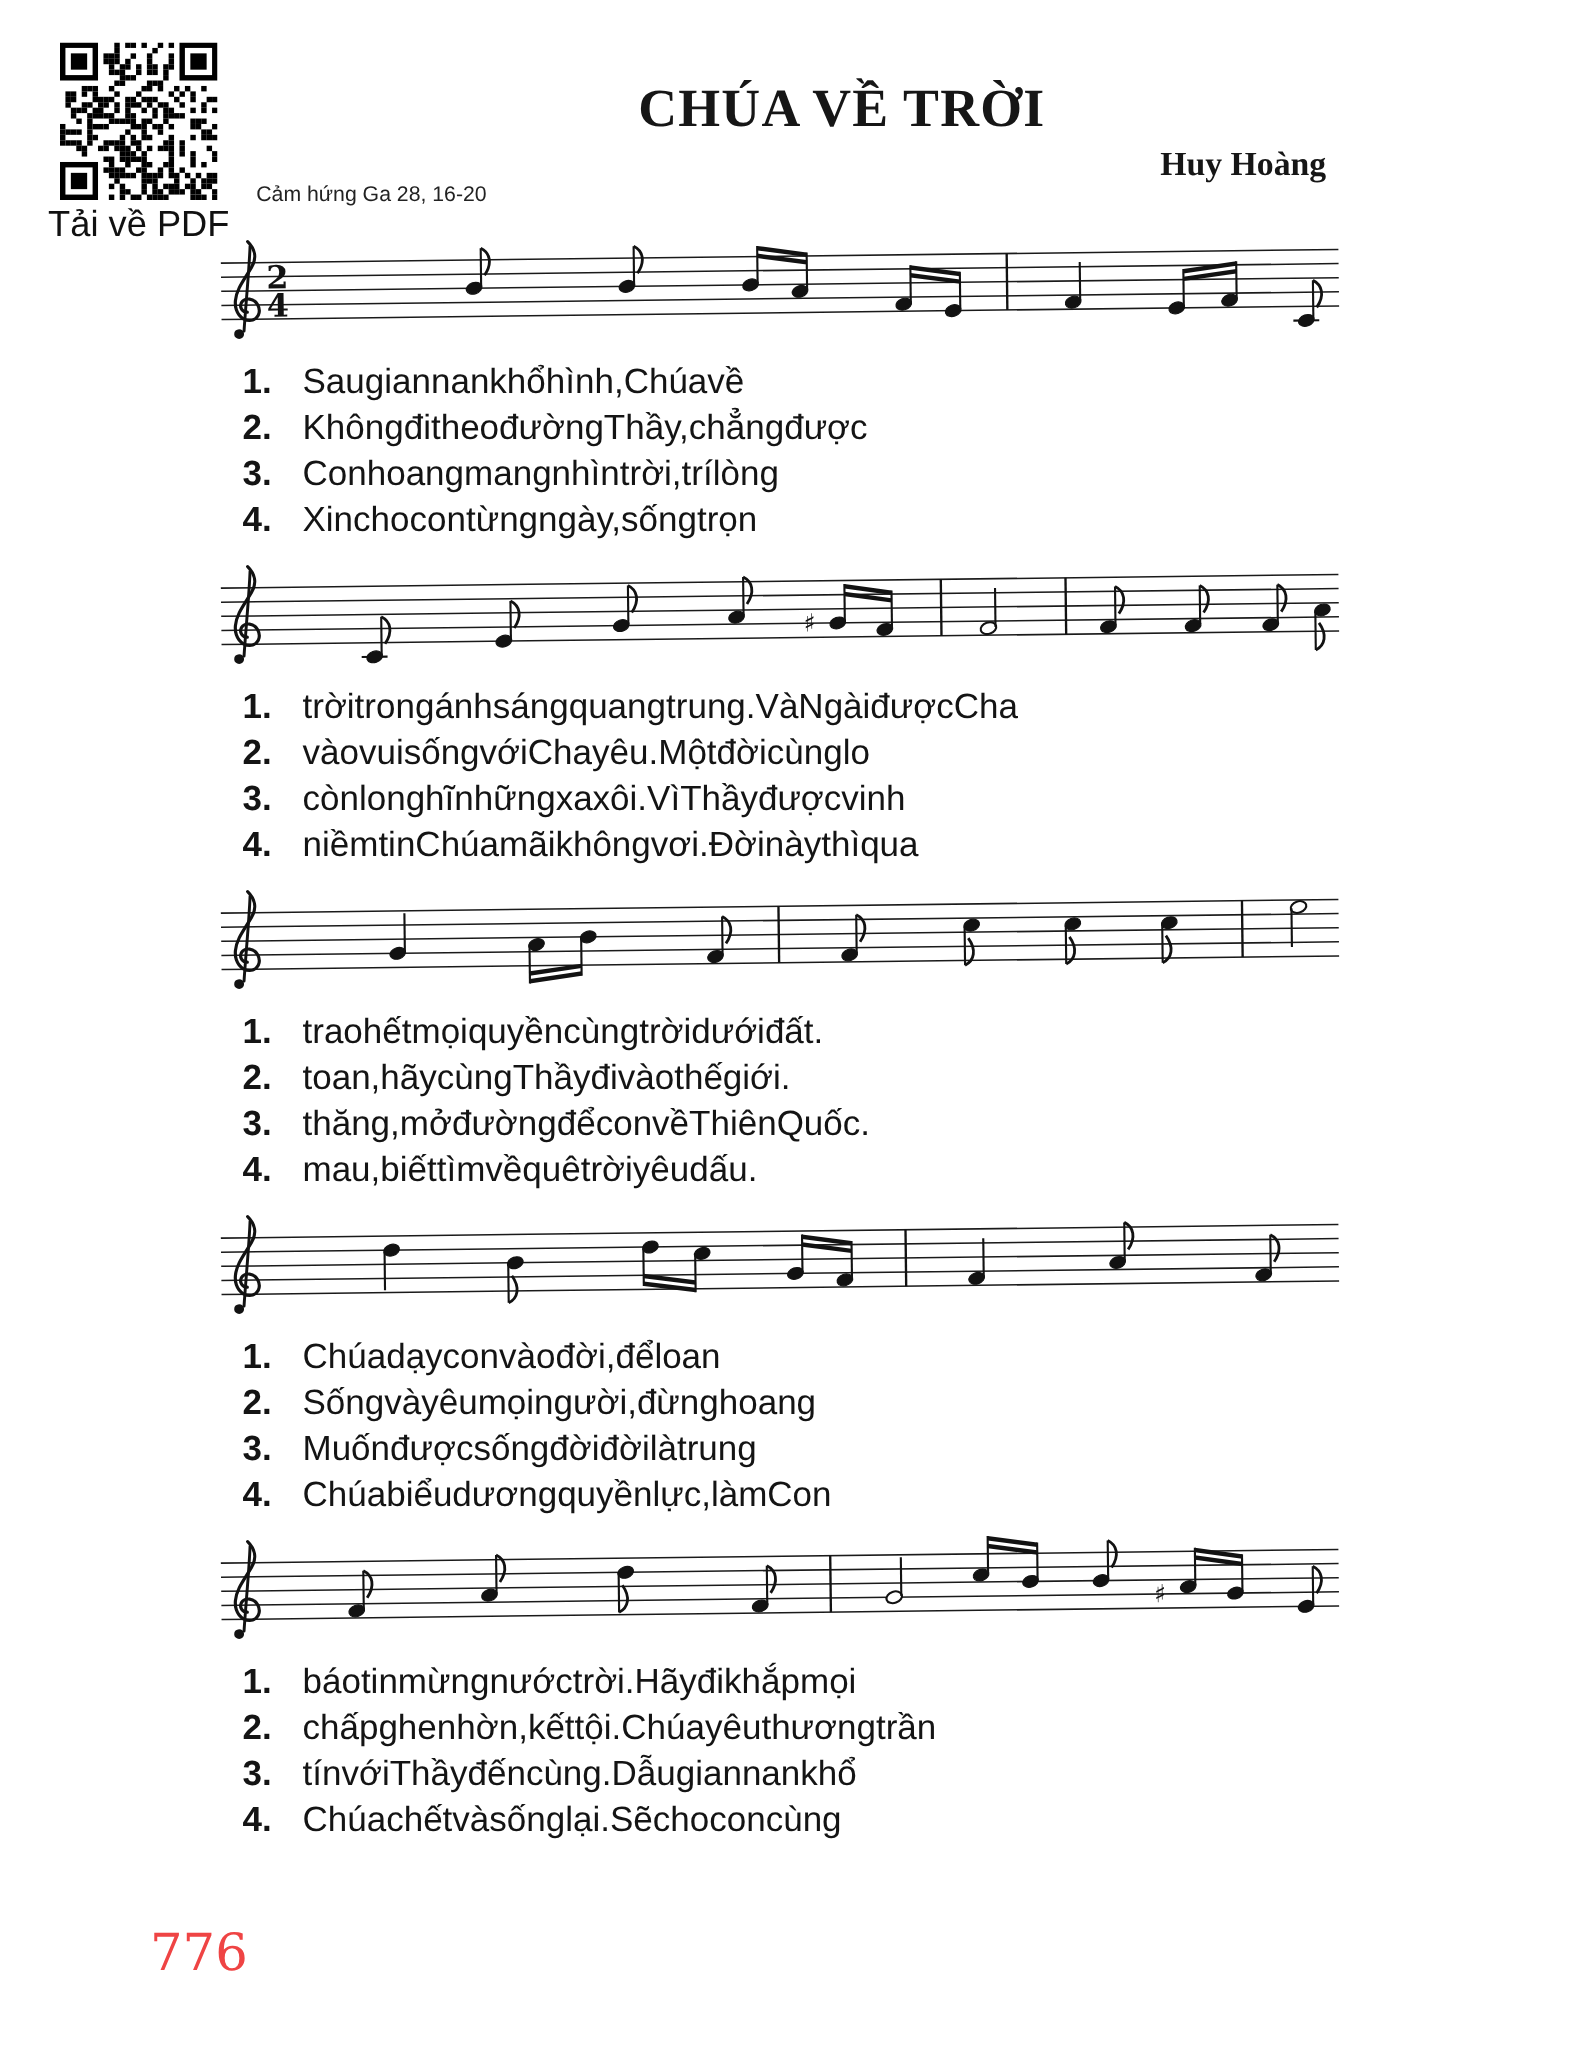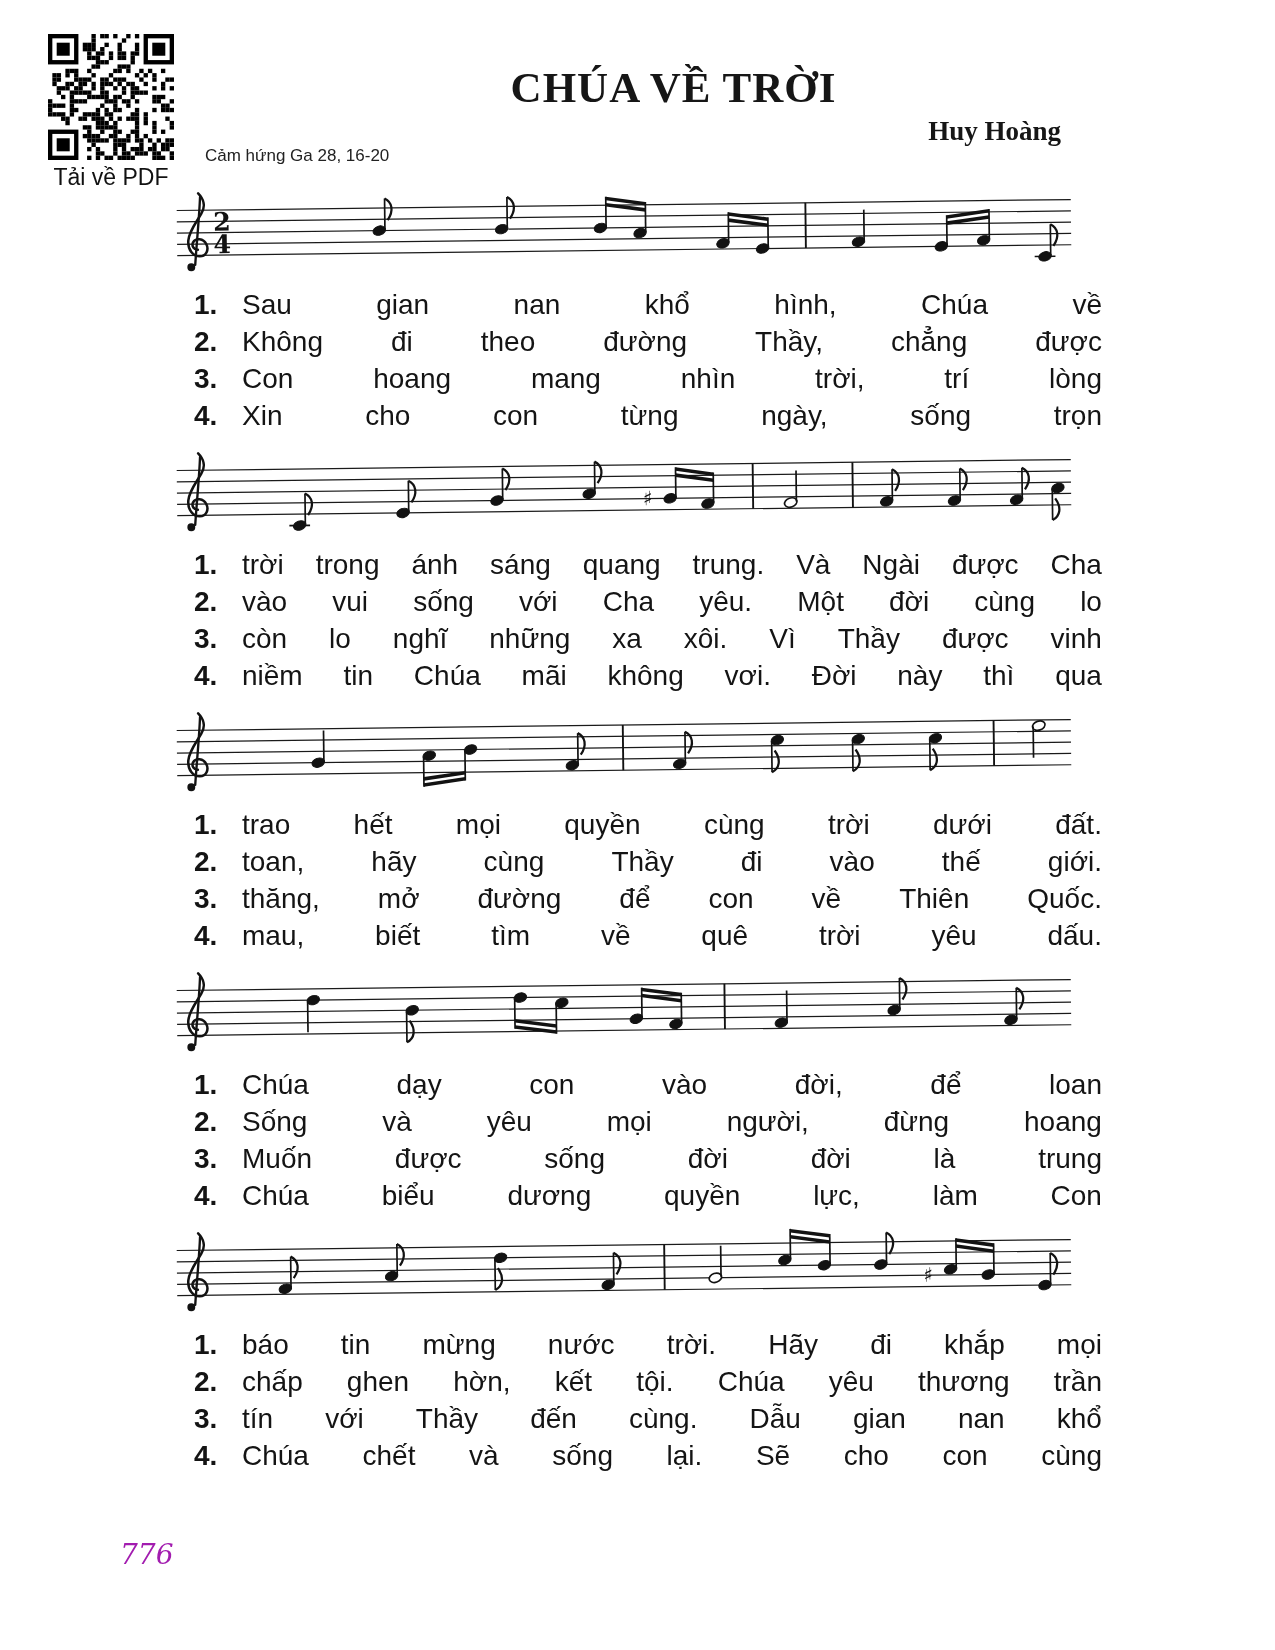--- a/index.html
+++ b/index.html
@@ -7,21 +7,21 @@
     position:relative;
     width:1275px;height:1650px;
     background:#ffffff;
     font-family:"Liberation Sans",sans-serif;
     color:#141414;
     overflow:hidden;
   }
   
   .qr-block{position:absolute;left:36px;top:34px;width:150px;text-align:center;}
   .qr-block svg{display:block;margin:0 auto;}
-  .qr-caption{margin-top:4px;font-size:23px;color:#111;}
+  .qr-caption{margin-top:4px;font-size:29px;color:#111;}
   
   .title{
     position:absolute;left:0;top:34px;width:100%;
     text-align:center;
     font-family:"Liberation Serif",serif;
     font-weight:bold;font-size:43px;letter-spacing:1px;color:#161616;margin-left:36px;
   }
   .composer{
     position:absolute;top:116px;right:214px;
     font-family:"Liberation Serif",serif;
@@ -32,24 +32,24 @@
     font-size:17px;color:#222;
   }
   
   .systems{position:absolute;left:148px;top:184px;width:960px;}
   .system{margin-bottom:10px;}
   .staff-wrap{transform:rotate(-0.7deg);transform-origin:40px 50%;}
   .staff-wrap svg{overflow:visible;display:block;}
   .lyrics{margin-top:6px;}
   .lyric-line{display:flex;align-items:baseline;height:37px;font-size:28px;line-height:37px;}
   .lyric-line .num{flex:0 0 76px;padding-left:46px;box-sizing:border-box;font-weight:bold;}
-  .lyric-line .words{flex:1;display:flex;justify-content:space-between;padding-left:18px;padding-right:6px;}
+  .lyric-line .words{flex:1;display:flex;padding-left:18px;padding-right:6px;}
   .page-number{
     position:absolute;left:120px;top:1538px;
-    font-family:"DejaVu Serif",serif;font-style:italic;font-size:28px;color:#a21caf;
+    font-family:"DejaVu Serif",serif;font-size:41px;color:#ef4444;
   }
 </style>
 </head>
 <body>
 
 <div class="sheet">
 
   <div class="qr-block">
     <svg id="qr" width="126" height="126" viewBox="0 0 29 29">
         <rect x="0" y="0" width="29" height="29" fill="#fff"></rect>

